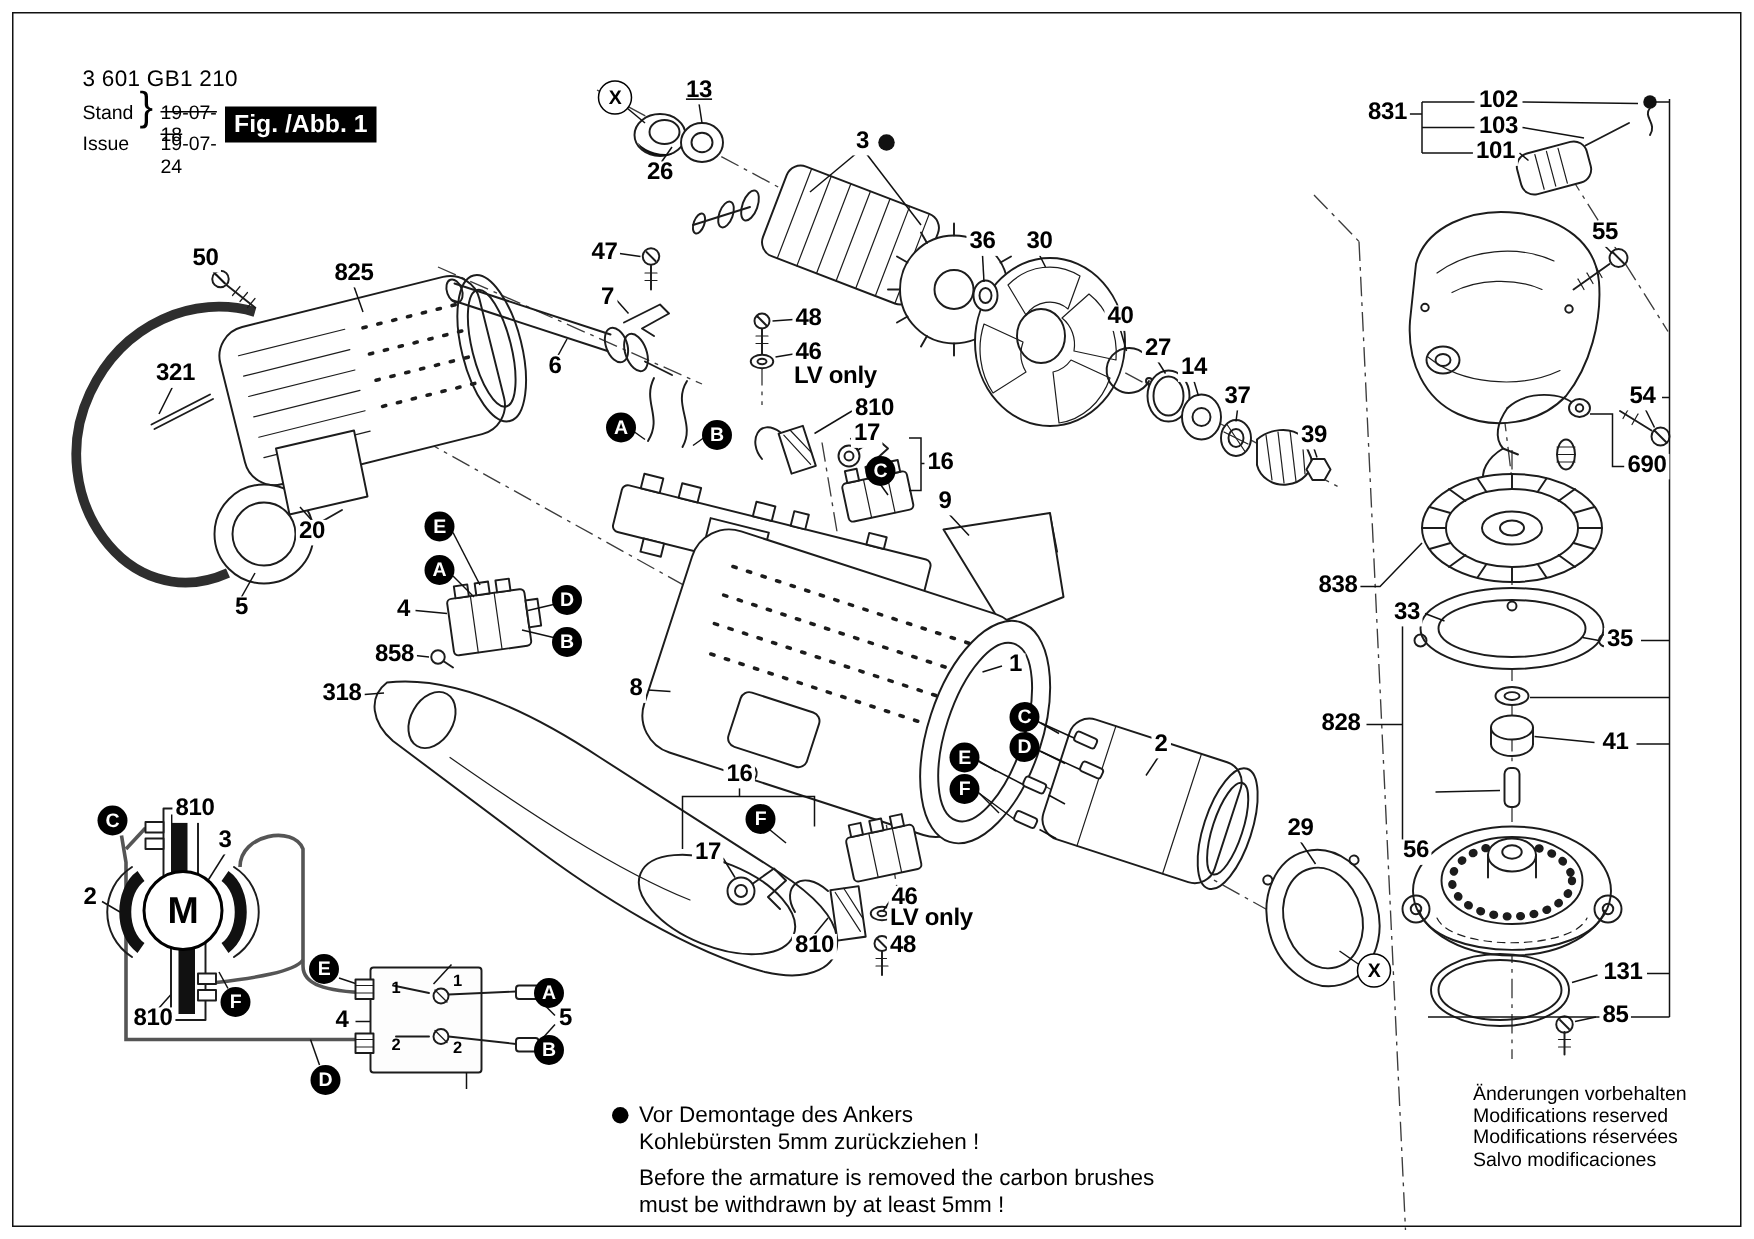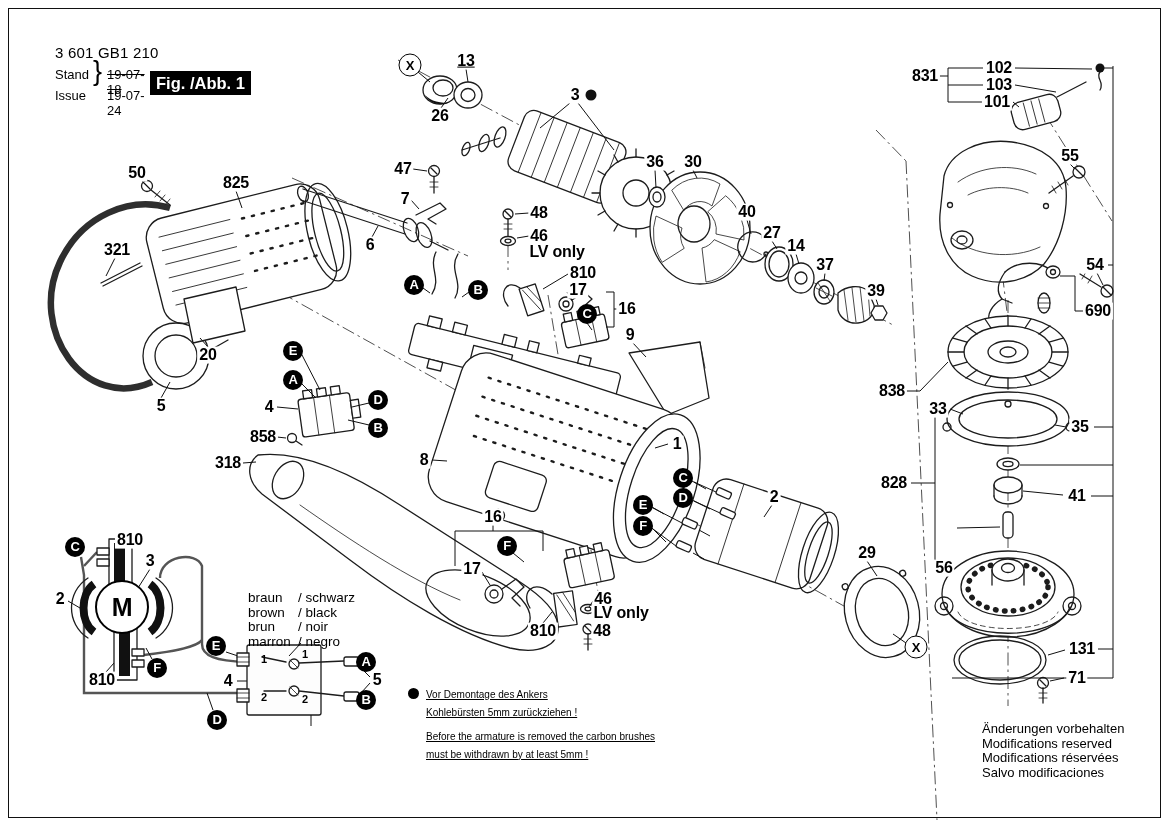--- a/index.html
+++ b/index.html
@@ -37,21 +37,21 @@
   .strike{text-decoration:line-through;}
   .figbadge{position:absolute;left:150px;top:71px;width:101px;height:24px;background:#000;color:#fff;
        font-weight:bold;font-size:16.5px;display:flex;align-items:center;justify-content:center;}
   
   .clg{position:absolute;font-size:13.5px;font-weight:normal;line-height:14.5px;}
   .clg-top{left:248px;top:591px;}
   .clg-top .row{display:flex;}
   .clg-top .c1{width:50px;}
   .clg-bot{left:243px;top:721px;}
   
-  .note{position:absolute;left:408px;top:686px;font-size:10px;line-height:17.5px;text-decoration:underline;}
+  .note{position:absolute;left:408px;top:735px;font-size:15px;line-height:17.5px;}
   .note .bullet{display:inline-block;width:11px;height:11px;border-radius:50%;background:#000;
        margin-right:7px;position:relative;top:1px;}
   .note .en{margin-top:7px;margin-left:18px;}
   .note .ind{margin-left:18px;}
   
   .footer{position:absolute;left:982px;top:722px;font-size:13px;line-height:14.5px;}
 </style>
 </head>
 <body>
 
@@ -653,21 +653,21 @@
       <div class="lbl part" style="left: 1070px; top: 156px;">55</div>
       <div class="lbl part" style="left: 1095px; top: 265px;">54</div>
       <div class="lbl part" style="left: 1098px; top: 311px;">690</div>
       <div class="lbl part" style="left: 892px; top: 391px;">838</div>
       <div class="lbl part" style="left: 938px; top: 409px;">33</div>
       <div class="lbl part" style="left: 1080px; top: 427px;">35</div>
       <div class="lbl part" style="left: 894px; top: 483px;">828</div>
       <div class="lbl part" style="left: 1077px; top: 496px;">41</div>
       <div class="lbl part" style="left: 944px; top: 528px; margin-top: 40px;">56</div>
       <div class="lbl part" style="left: 1082px; top: 649px;">131</div>
-      <div class="lbl part" style="left: 1077px; top: 678px;">71</div>
+      <div class="lbl part" style="left: 1077px; top: 678px;">85</div>
       <div class="lbl part" style="left: 677px; top: 444px;">1</div>
       <div class="lbl part" style="left: 774px; top: 497px;">2</div>
       <div class="lbl part" style="left: 867px; top: 553px;">29</div>
       <div class="lbl part" style="left: 493px; top: 517px;">16</div>
       <div class="lbl part" style="left: 472px; top: 569px;">17</div>
       <div class="lbl part" style="left: 543px; top: 631px;">810</div>
       <div class="lbl part" style="left: 603px; top: 599px;">46</div>
       <div class="lbl text" style="left: 621px; top: 613px;">LV only</div>
       <div class="lbl part" style="left: 602px; top: 631px;">48</div>
       <div class="lbl part" style="left: 130px; top: 540px;">810</div>
@@ -710,38 +710,20 @@
       <span class="brace">}</span>
       <span class="date strike">19-07-18</span>
     </div>
     <div class="si">
       <span>Issue</span>
       <span class="date">19-07-24</span>
     </div>
   </div>
   <div class="figbadge">Fig. /Abb. 1</div>
 
-  <div class="clg clg-top">
-    <div class="row">
-      <span class="c1">braun</span>
-      <span>/ schwarz</span>
-      </div>
-    <div class="row">
-      <span class="c1">brown</span>
-      <span>/ black</span>
-      </div>
-    <div class="row">
-      <span class="c1">brun</span>
-      <span>/ noir</span>
-      </div>
-    <div class="row">
-      <span class="c1">marron</span>
-      <span>/ negro</span>
-      </div>
-  </div>
 
   <div class="note">
     <div>
       <span class="bullet"></span><span>Vor Demontage des Ankers</span>
     </div>
     <div class="ind">Kohlebürsten 5mm zurückziehen !</div>
     <div class="en">Before the armature is removed the carbon brushes</div>
     <div class="ind">must be withdrawn by at least 5mm !</div>
   </div>
 

